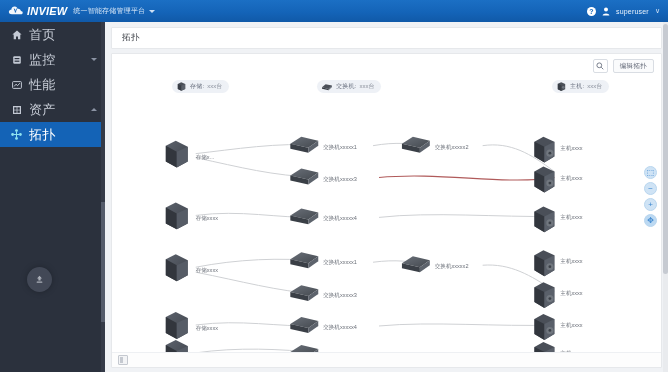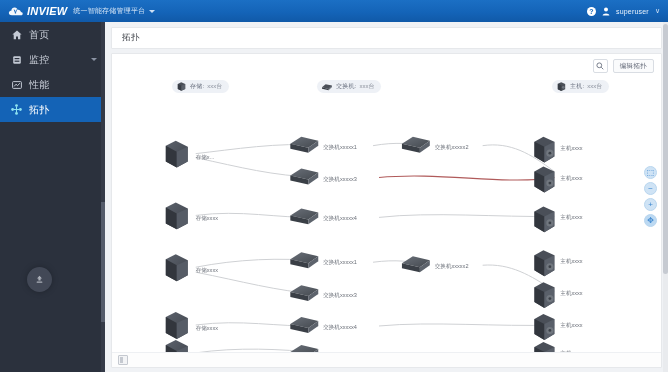--- a/index.html
+++ b/index.html
@@ -10,21 +10,21 @@
     background: #f2f4f7;
   }
   #app { position: relative; width: 668px; height: 372px; }
 
   
   .topbar {
     position: absolute; top: 0; left: 0; width: 668px; height: 22px;
     background: linear-gradient(180deg,#1b6fc4 0%, #1464b8 55%, #1059a8 100%);
     display: flex; align-items: center; color: #fff;
   }
-  .logo-wrap { display: flex; align-items: center; padding-left: 8px; gap: 3px; }
+  .logo-wrap { display: flex; padding-left: 8px; gap: 3px; }
   .logo-cloud { width: 16px; height: 11px; position: relative; }
   .logo-cloud svg { display:block; }
   .logo-text {
     font-style: italic; font-weight: 700; font-size: 11px;
     letter-spacing: .2px; color: #ffffff;
   }
   .sys-title {
     font-size: 7px; color: #dbe9f8; margin-left: 6px;
     white-space: nowrap; letter-spacing: .2px;
   }
@@ -52,21 +52,21 @@
   }
   .menu-item {
     position: relative; height: 25px; display: flex; align-items: center;
     padding-left: 11px; gap: 7px; cursor: pointer;
   }
   .menu-item .mi-ico {
     width: 11px; height: 11px; display: flex; align-items: center;
     justify-content: center; color: #c3c9d4;
   }
   .menu-item .mi-label {
-    font-size: 10px; color: #c8cdd7; letter-spacing: .3px;
+    font-size: 13px; color: #c8cdd7; letter-spacing: .3px;
   }
   .menu-item .mi-arrow {
     position: absolute; right: 8px; width: 0; height: 0;
     border-left: 3px solid transparent; border-right: 3px solid transparent;
     border-top: 3.5px solid #8b93a3;
   }
   .menu-item .mi-arrow.up {
     border-top: none; border-bottom: 3.5px solid #8b93a3;
   }
   .menu-item.active { background: #1463b6; }
@@ -226,20 +226,33 @@
         <svg width="10" height="10" viewBox="0 0 10 10">
             <rect x="0.6" y="1.6" width="8.8" height="6.8" rx="0.8" fill="none" stroke="currentColor" stroke-width="1"></rect>
             <path d="M2.2 6.4 L4 4.2 L5.6 5.7 L7.8 3.2" fill="none" stroke="currentColor" stroke-width="1"></path>
           </svg>
       </span>
       <span class="mi-label">性能</span>
     </div>
 
 
 
+    <div class="menu-item">
+      <span class="mi-ico">
+        <svg width="10" height="10" viewBox="0 0 10 10">
+            <rect x="1" y="1" width="8" height="8" fill="currentColor"></rect>
+            <rect x="2.2" y="2.3" width="2.4" height="2.4" fill="#2b313d"></rect>
+            <rect x="5.4" y="2.3" width="2.4" height="2.4" fill="#2b313d"></rect>
+            <rect x="2.2" y="5.4" width="2.4" height="2.4" fill="#2b313d"></rect>
+            <rect x="5.4" y="5.4" width="2.4" height="2.4" fill="#2b313d"></rect>
+          </svg>
+      </span>
+      <span class="mi-label">资产</span>
+      <span class="mi-arrow up"></span>
+    </div>
 
     <div class="menu-item active">
       <span class="mi-ico">
         <svg width="11" height="11" viewBox="0 0 11 11">
             <circle cx="5.5" cy="1.6" r="1.4" fill="currentColor"></circle>
             <circle cx="1.6" cy="5.5" r="1.4" fill="currentColor"></circle>
             <circle cx="9.4" cy="5.5" r="1.4" fill="currentColor"></circle>
             <circle cx="5.5" cy="9.4" r="1.4" fill="currentColor"></circle>
             <path d="M5.5 3 L5.5 8 M3 5.5 L8 5.5" stroke="currentColor" stroke-width="1"></path>
           </svg>

